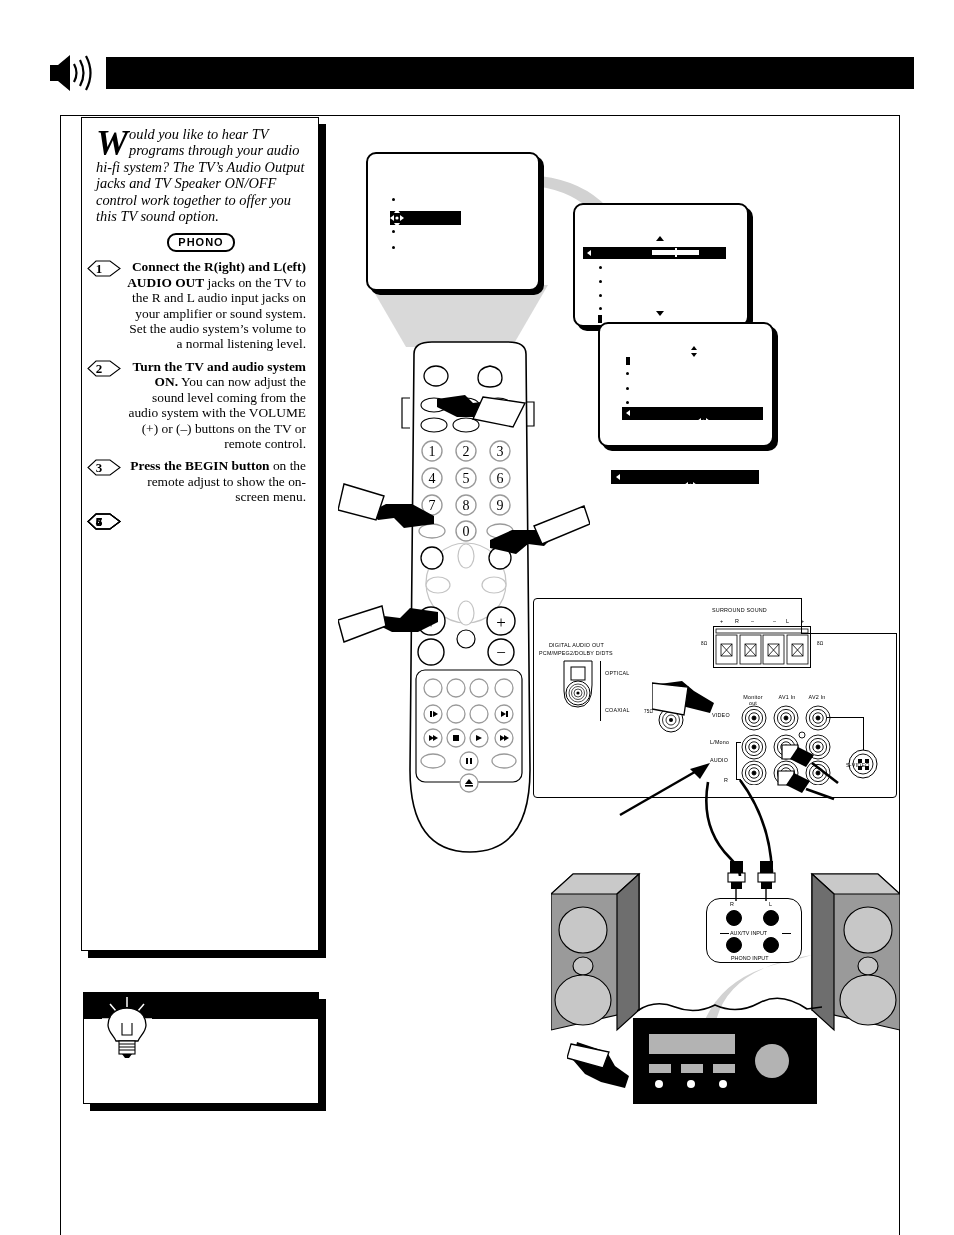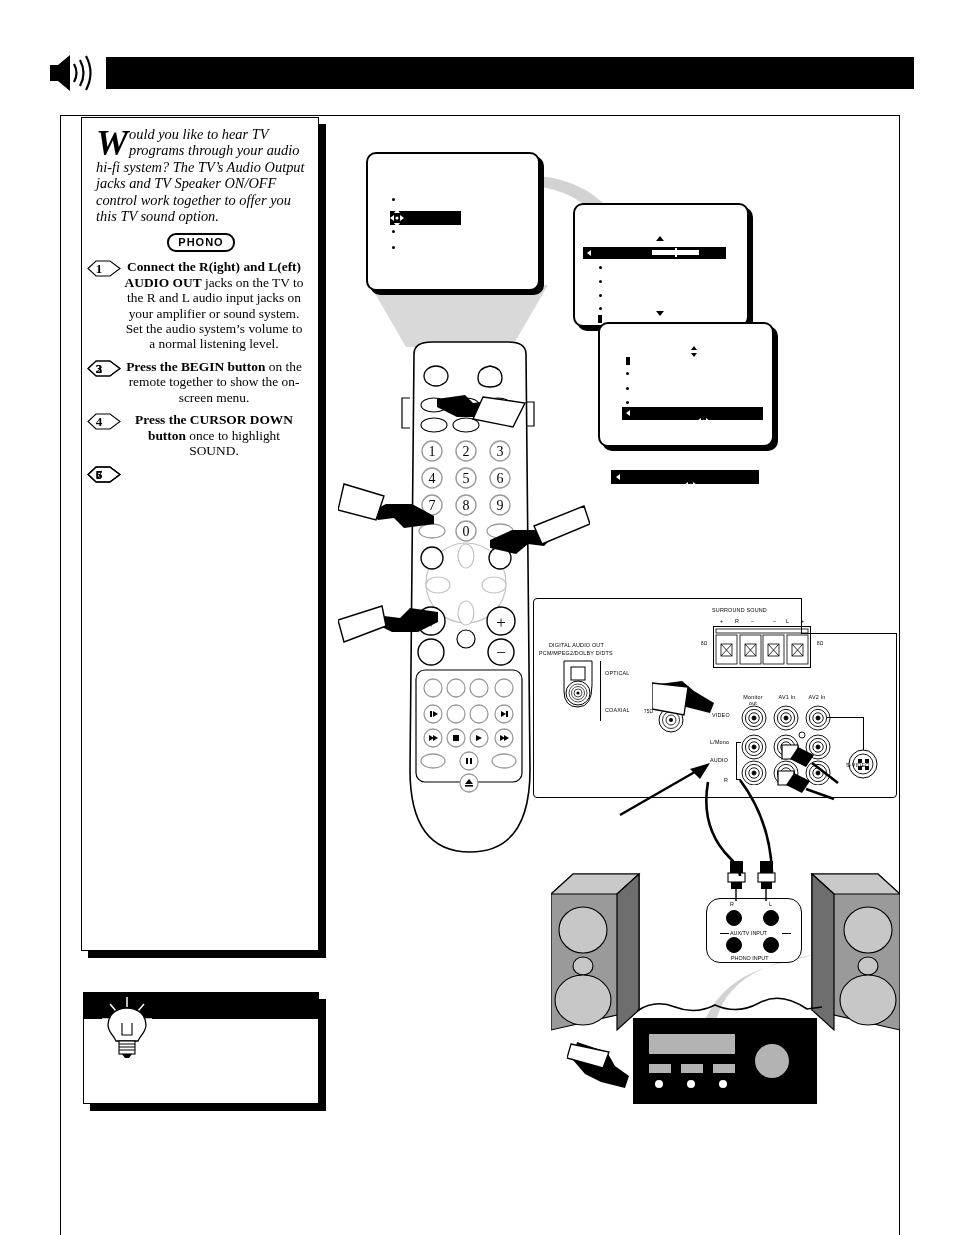--- a/index.html
+++ b/index.html
@@ -64,21 +64,21 @@
   }
 
   .step { position:relative; margin:7px 0 0 0; padding-left:26px; }
   .step-num {
     position:absolute; left:-9px; top:1px; width:34px; height:17px;
     font-family:"Liberation Serif", serif; font-weight:bold; font-size:13px;
     line-height:17px; text-align:center;
   }
   .step-num svg { position:absolute; left:0; top:0; }
   .step-num span { position:relative; left:-5px; }
-  .step-txt { font-size:13.4px; line-height:15.4px; text-align:center; }
+  .step-txt { font-size:13.4px; line-height:15.4px; text-align:right; }
   .step-txt b { font-weight:bold; }
   .plain { font-size:13.4px; line-height:15.4px; margin:9px 0 0 0; padding-left:4px; }
 
   
   #step-rail {
     position:absolute; left:86px; top:244px; width:6px; height:696px;
     background:#000;
   }
 
   
@@ -192,41 +192,41 @@
     <div class="step-txt"><b>Connect the R(ight) and L(eft) AUDIO OUT</b><span> jacks on the TV to the R and L audio input jacks on your amplifier or sound system.  Set the audio system’s volume to a normal listening level.</span></div>
   </div>
 
   <div class="step">
     <div class="step-num">
       <svg width="34" height="17" viewBox="0 0 34 17">
           <path d="M9 1 L23 1 L33 8.5 L23 16 L9 16 L1 8.5 Z" fill="none" stroke="#000" stroke-width="1.1"></path>
         </svg>
       <span>2</span>
     </div>
+    <div class="step-txt"><b>Turn the TV and audio system ON.</b><span>  You can now adjust the sound level coming from the audio system with the VOLUME (+) or (–) buttons on the TV or remote control.</span></div>
   </div>
 
 
   <div class="step">
     <div class="step-num">
       <svg width="34" height="17" viewBox="0 0 34 17">
           <path d="M9 1 L23 1 L33 8.5 L23 16 L9 16 L1 8.5 Z" fill="none" stroke="#000" stroke-width="1.1"></path>
         </svg>
       <span>3</span>
     </div>
-    <div class="step-txt"><b>Press the BEGIN button</b><span> on the remote together to show the on-screen menu.</span></div>
+    <div class="step-txt"><b>Press the BEGIN button</b><span> on the remote adjust to show the on-screen menu.</span></div>
   </div>
 
   <div class="step">
     <div class="step-num">
       <svg width="34" height="17" viewBox="0 0 34 17">
           <path d="M9 1 L23 1 L33 8.5 L23 16 L9 16 L1 8.5 Z" fill="none" stroke="#000" stroke-width="1.1"></path>
         </svg>
       <span>4</span>
     </div>
-    <div class="step-txt"><b>Press the CURSOR DOWN button</b><span> once to highlight SOUND.</span></div>
   </div>
 
   <div class="step">
     <div class="step-num">
       <svg width="34" height="17" viewBox="0 0 34 17">
           <path d="M9 1 L23 1 L33 8.5 L23 16 L9 16 L1 8.5 Z" fill="none" stroke="#000" stroke-width="1.1"></path>
         </svg>
       <span>5</span>
     </div>
   </div>

